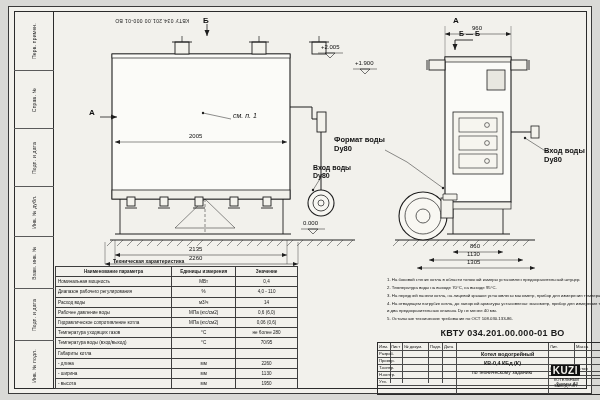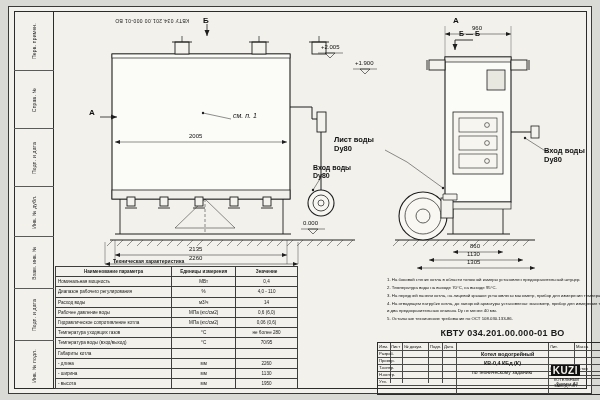--- a/index.html
+++ b/index.html
@@ -293,21 +293,21 @@
     <div class="lbl" style="left:248px;top:208px;">0.000</div>
 
     <div class="lbl" style="left:417px;top:13px;">960</div>
     <div class="lbl" style="left:415px;top:231px;">860</div>
     <div class="lbl" style="left:412px;top:239px;">1130</div>
     <div class="lbl" style="left:412px;top:247px;">1305</div>
 
     <div class="lbl b" style="left:258px;top:152px;font-size:7px;">Вход воды</div>
     <div class="lbl b" style="left:258px;top:160px;font-size:7px;">Dy80</div>
 
-    <div class="lbl b" style="left:279px;top:123px;font-size:7.5px;">Лист воды</div>
+    <div class="lbl b" style="left:279px;top:123px;font-size:7.5px;">Формат воды</div>
     <div class="lbl b" style="left:279px;top:132px;font-size:7.5px;">Dy80</div>
 
     <div class="lbl b" style="left:489px;top:134px;font-size:7.5px;">Вход воды</div>
     <div class="lbl b" style="left:489px;top:143px;font-size:7.5px;">Dy80</div>
 
     <div class="tech-title">Техническая характеристика</div>
     <table class="tech">
       <tbody>
           <tr>
         <td class="hdr" style="width:118px;">Наименование параметра</td>

